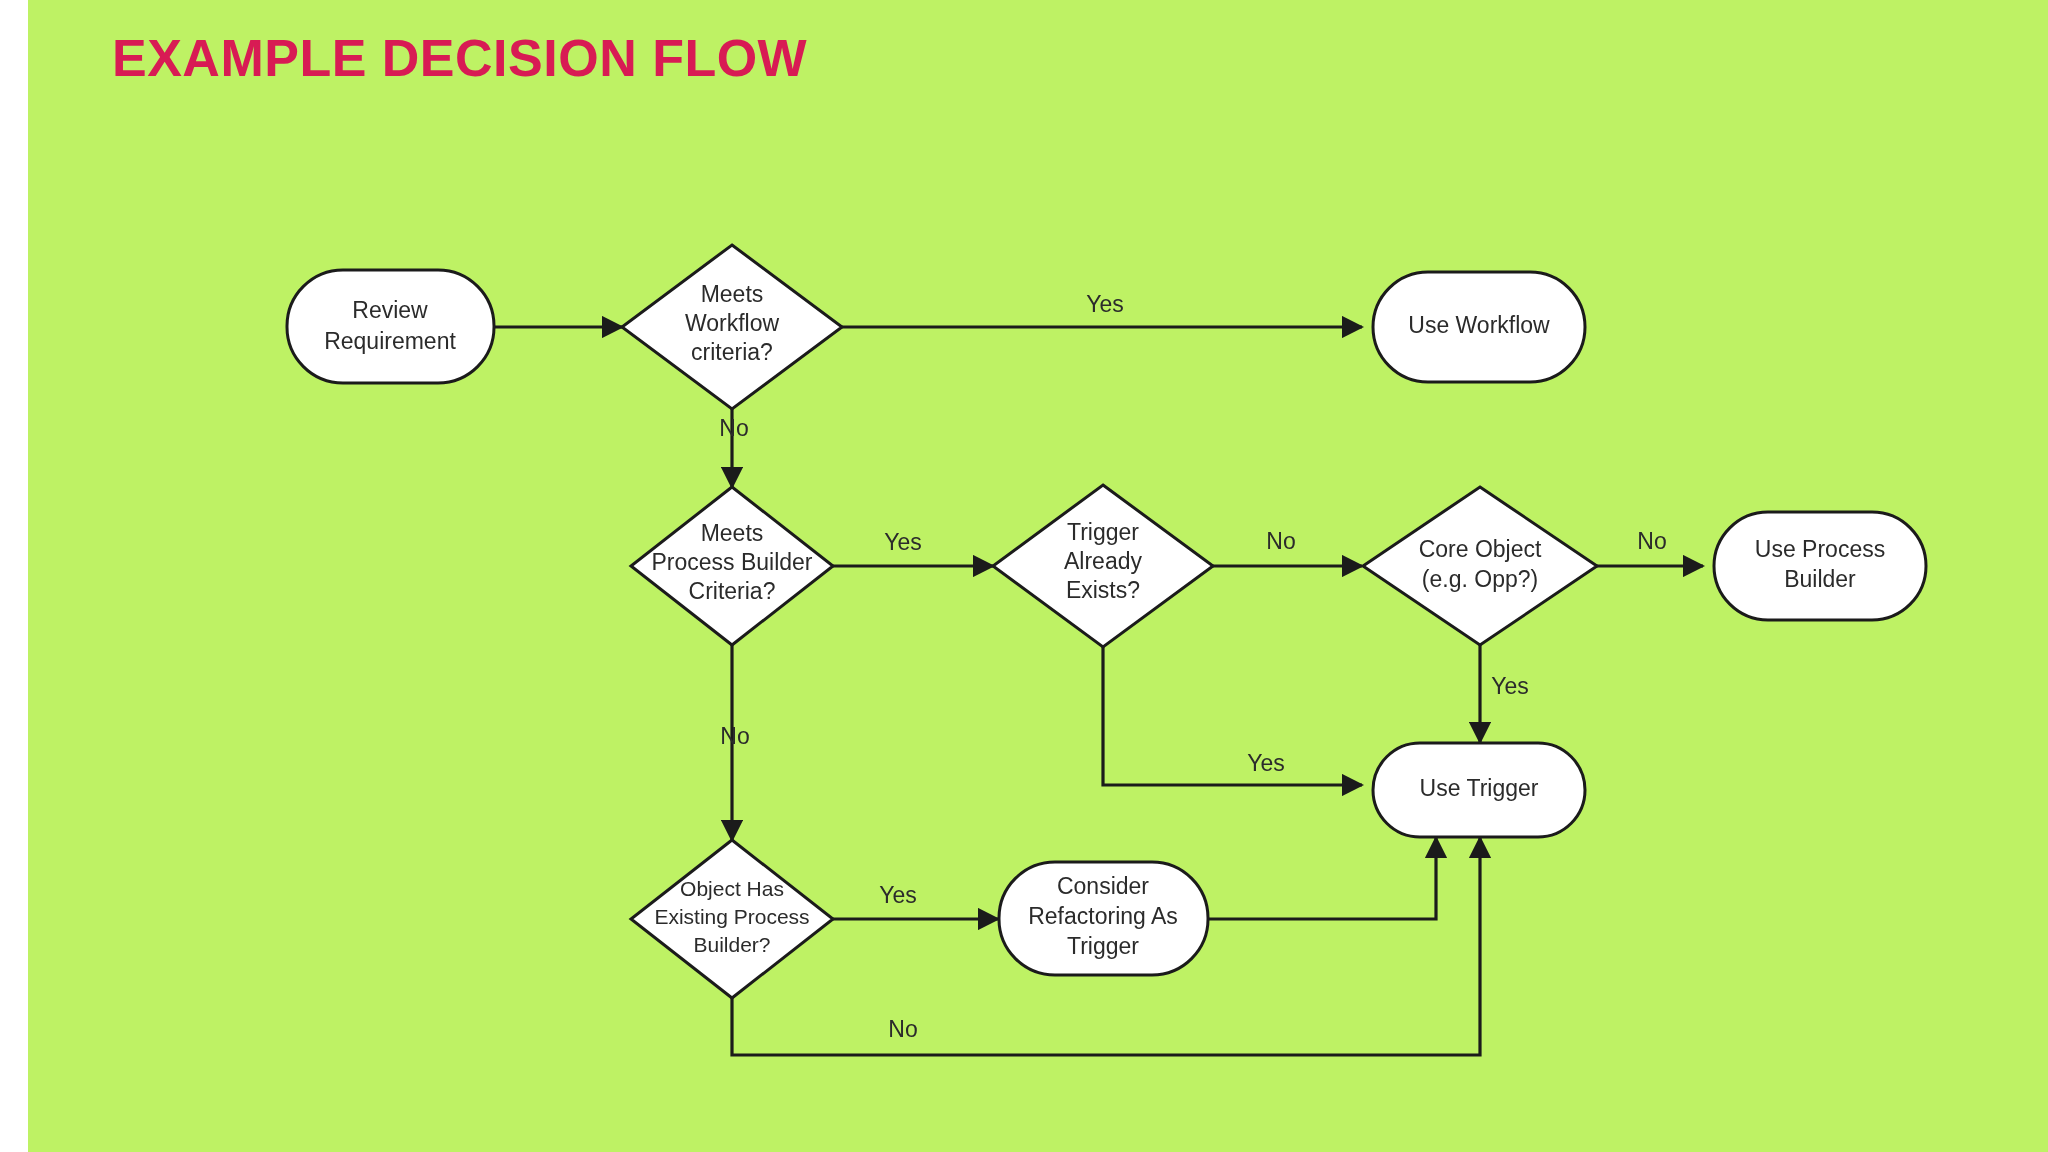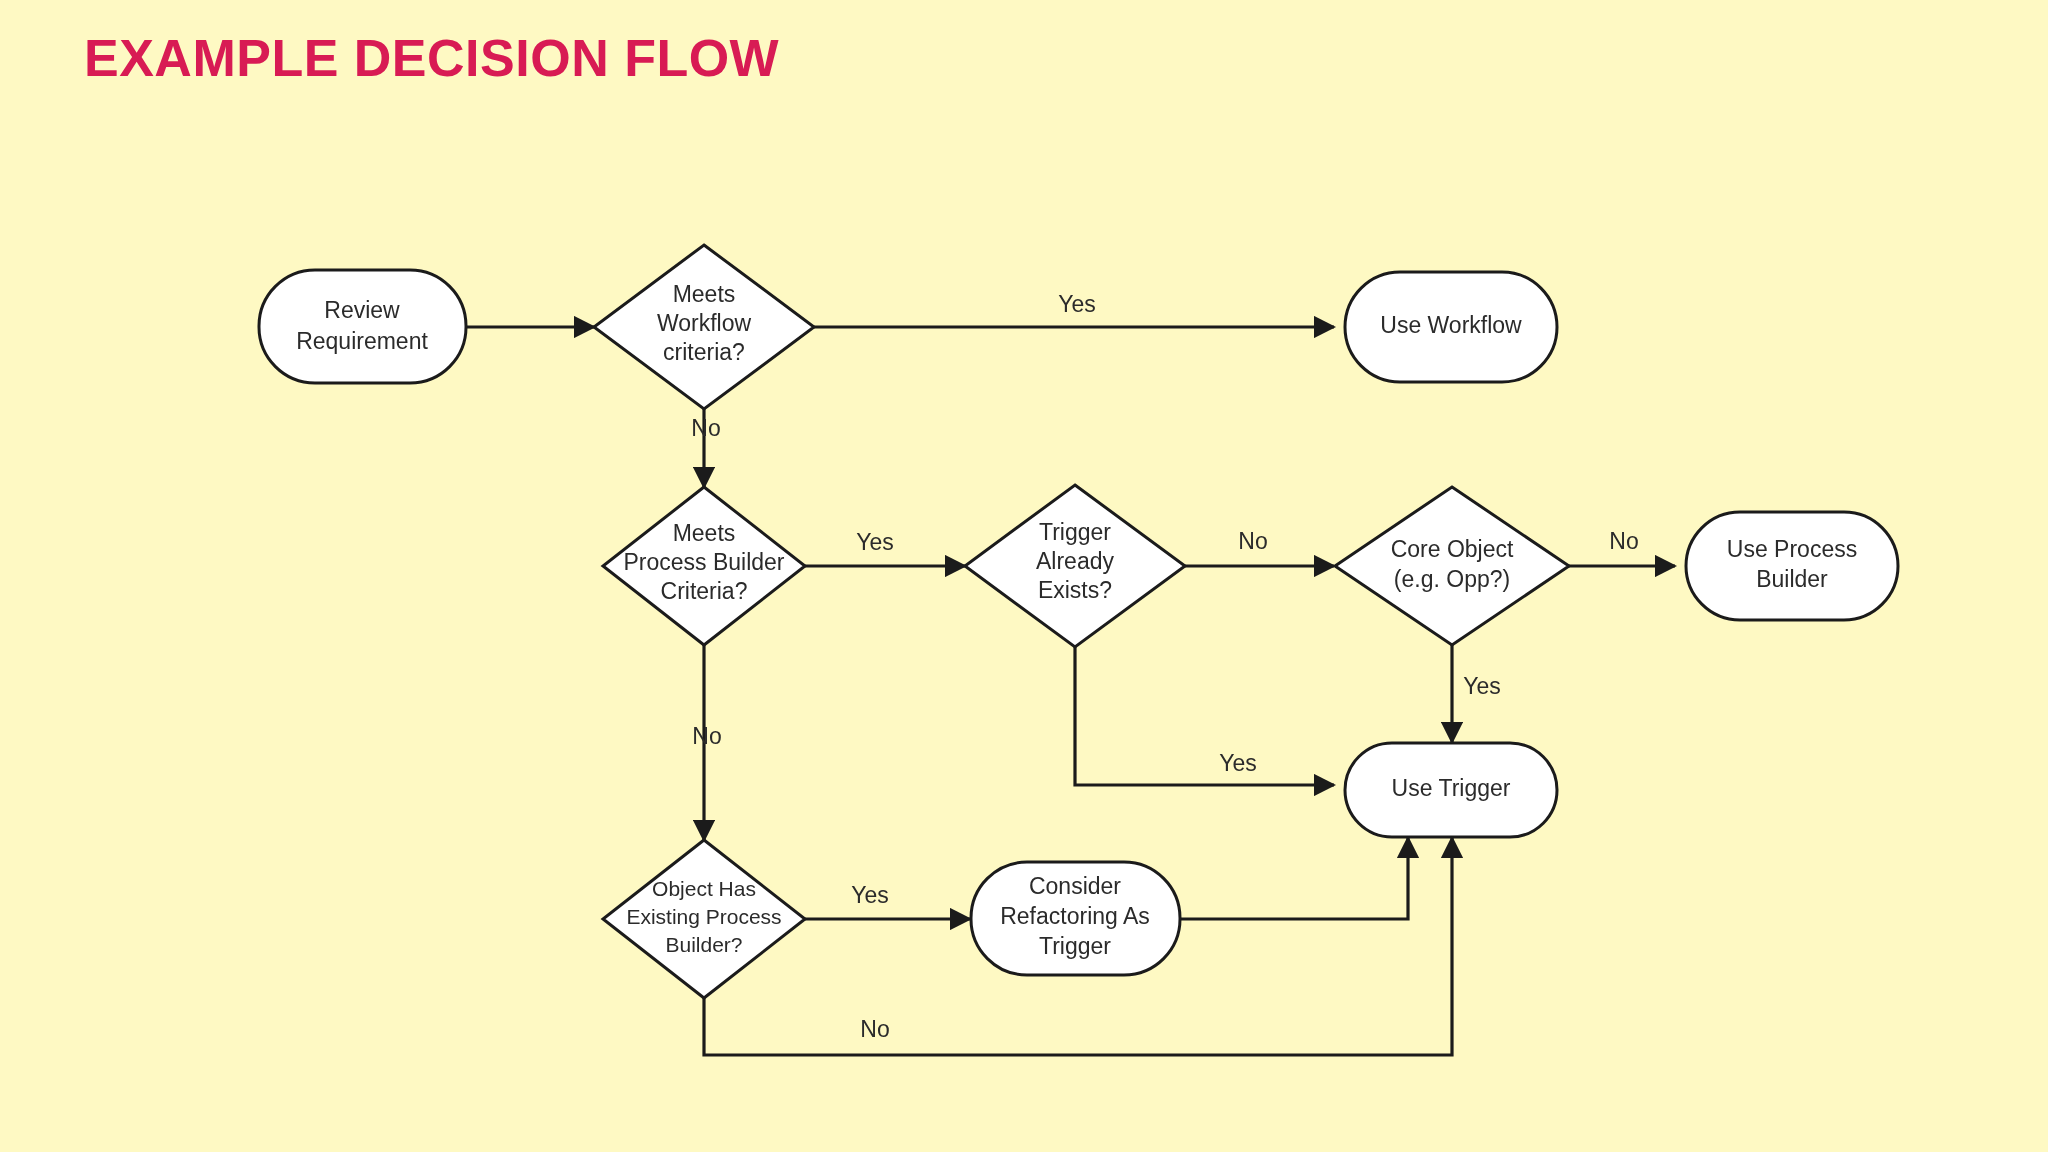--- a/index.html
+++ b/index.html
@@ -72,21 +72,21 @@
     font-family: "Liberation Sans", sans-serif;
     font-size: 23px;
     fill: #2b2b2b;
     text-anchor: middle;
     dominant-baseline: middle;
   }
 </style>
 </head>
 <body style="background: rgb(255, 255, 255);">
 
-<div id="slide" style="background: #fef9c3;">
+<div id="slide" style="background: #bef264; margin-left: 28px;">
 
   <div id="slide-title" style="color: rgb(216, 27, 84);">EXAMPLE DECISION FLOW</div>
 
   <div id="flow-canvas">
     <svg class="flow-svg" width="2048" height="1152" viewBox="0 0 2048 1152" xmlns="http://www.w3.org/2000/svg">
       <defs>
         <marker id="arrow" viewBox="0 0 10 10" refX="9" refY="5" markerWidth="7" markerHeight="7" orient="auto-start-reverse">
           <path d="M 0 0 L 10 5 L 0 10 z" fill="#1b1b1b"></path>
         </marker>
       </defs>

